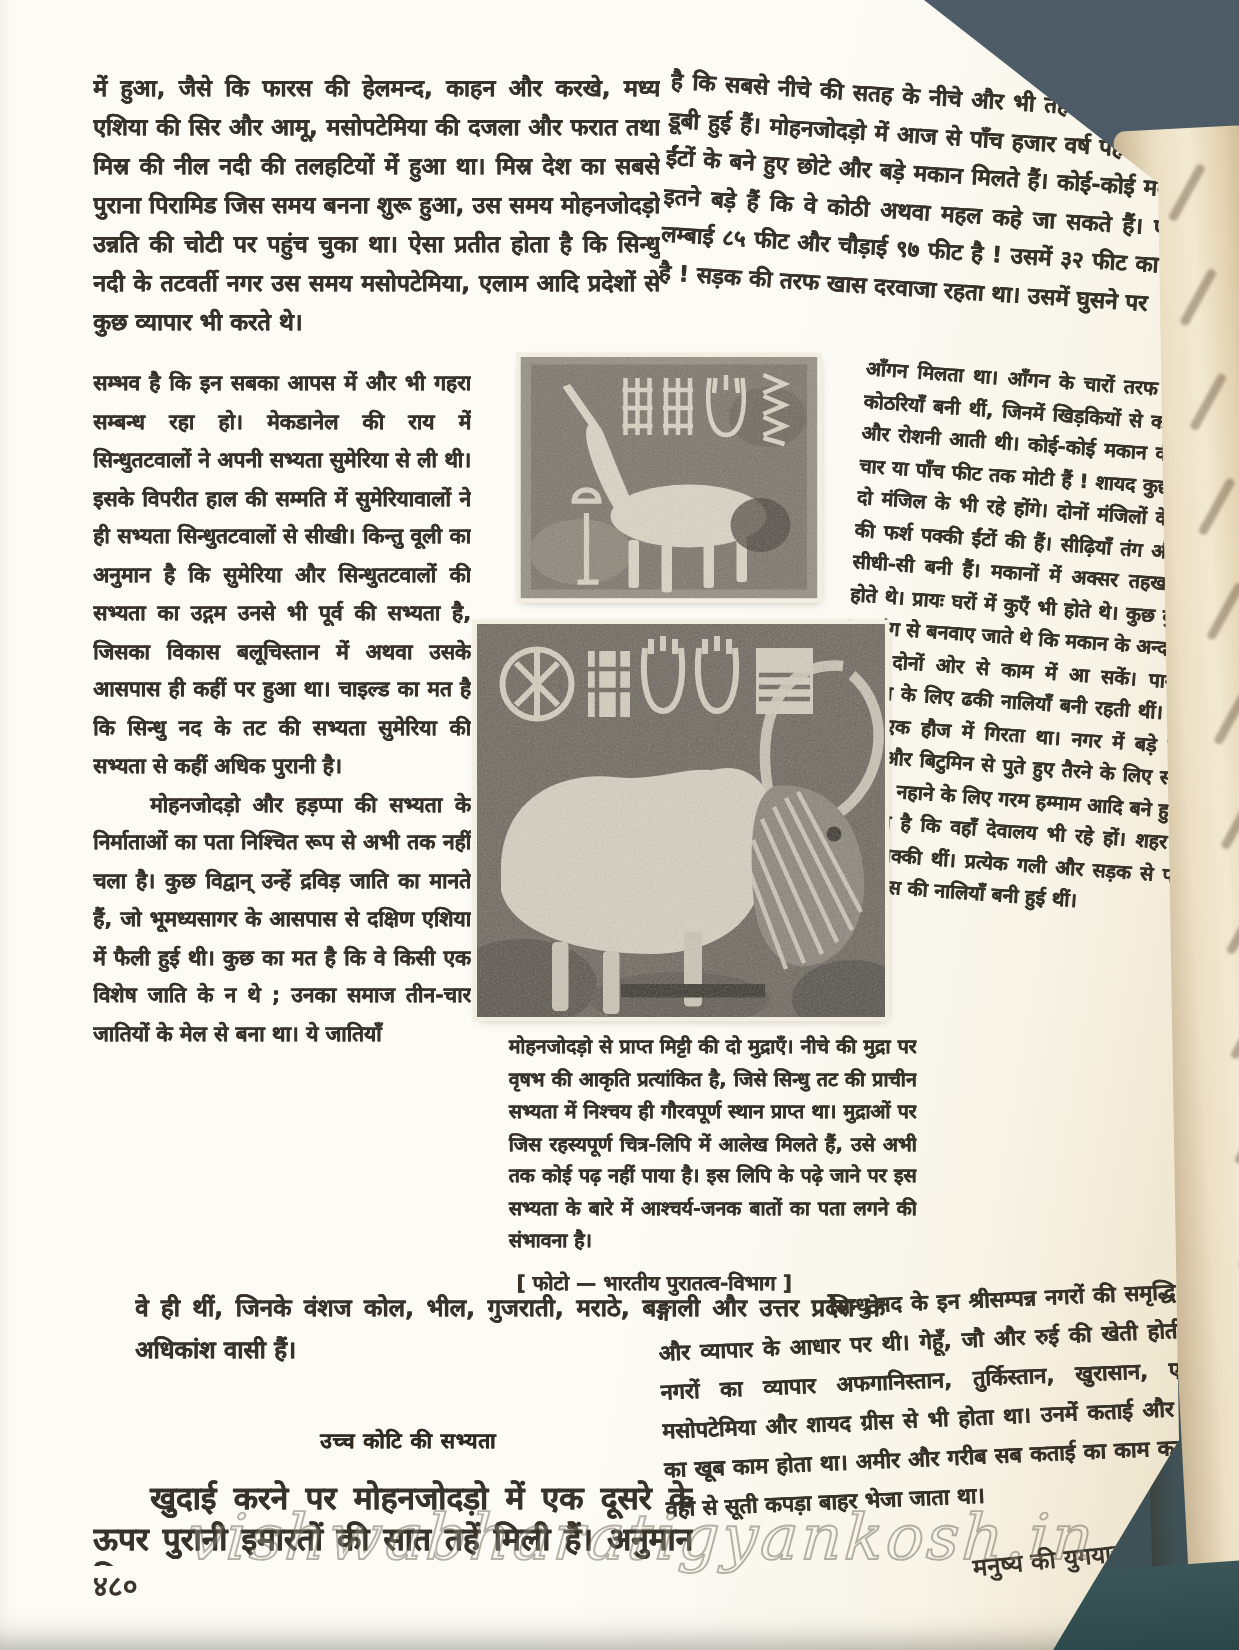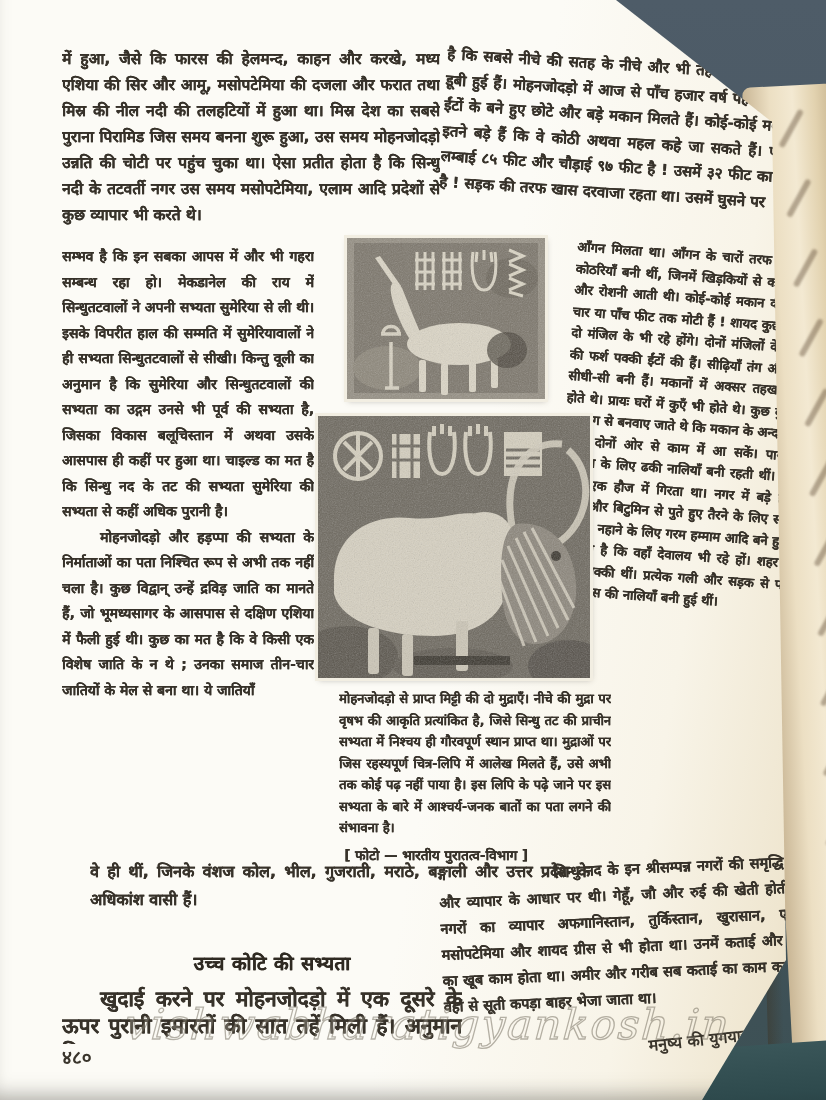--- a/index.html
+++ b/index.html
@@ -89,21 +89,21 @@
 
     <div class="txt" style="left:62px;top:46px;width:378px;height:198px;font-size:15.5px;line-height:26px;">में हुआ, जैसे कि फारस की हेलमन्द, काहन और करखे, मध्य एशिया की सिर और आमू, मसोपटेमिया की दजला और फरात तथा मिस्र की नील नदी की तलहटियों में हुआ था। मिस्र देश का सबसे पुराना पिरामिड जिस समय बनना शुरू हुआ, उस समय मोहनजोदड़ो उन्नति की चोटी पर पहुंच चुका था। ऐसा प्रतीत होता है कि सिन्धु नदी के तटवर्ती नगर उस समय मसोपटेमिया, एलाम आदि प्रदेशों से कुछ व्यापार भी करते थे।</div>
 
     <div class="txt" style="left:62px;top:244px;width:252px;height:612px;font-size:14px;line-height:25.5px;">
       <span>सम्भव है कि इन सबका आपस में और भी गहरा सम्बन्ध रहा हो। मेकडानेल की राय में सिन्धुतटवालों ने अपनी सभ्यता सुमेरिया से ली थी। इसके विपरीत हाल की सम्मति में सुमेरियावालों ने ही सभ्यता सिन्धुतटवालों से सीखी। किन्तु वूली का अनुमान है कि सुमेरिया और सिन्धुतटवालों की सभ्यता का उद्गम उनसे भी पूर्व की सभ्यता है, जिसका विकास बलूचिस्तान में अथवा उसके आसपास ही कहीं पर हुआ था। चाइल्ड का मत है कि सिन्धु नद के तट की सभ्यता सुमेरिया की सभ्यता से कहीं अधिक पुरानी है।</span>
       <span style="display:block;text-indent:38px;">मोहनजोदड़ो और हड़प्पा की सभ्यता के निर्माताओं का पता निश्चित रूप से अभी तक नहीं चला है। कुछ विद्वान् उन्हें द्रविड़ जाति का मानते हैं, जो भूमध्यसागर के आसपास से दक्षिण एशिया में फैली हुई थी। कुछ का मत है कि वे किसी एक विशेष जाति के न थे ; उनका समाज तीन-चार जातियों के मेल से बना था। ये जातियाँ</span>
     </div>
 
     <div class="txt" style="left:62px;top:858px;width:500px;height:62px;font-size:16px;line-height:28px;margin-left:28px;">वे ही थीं, जिनके वंशज कोल, भील, गुजराती, मराठे, बङ्गाली और उत्तर प्रदेश के अधिकांश वासी हैं।</div>
 
-    <div class="heading" style="left:92px;top:950px;width:360px;font-size:19px;">उच्च कोटि की सभ्यता</div>
+    <div class="heading" style="left:92px;top:950px;width:360px;font-size:14px;">उच्च कोटि की सभ्यता</div>
 
     <div class="txt indent1" style="left:62px;top:986px;width:400px;height:58px;font-size:21px;line-height:27px;">खुदाई करने पर मोहनजोदड़ो में एक दूसरे के ऊपर पुरानी इमारतों की सात तहें मिली हैं। अनुमान किया जाता</div>
 
     <div class="txt" style="left:448px;top:42px;width:370px;height:192px;font-size:15px;line-height:25.5px;transform:rotate(3.6deg);transform-origin:left top;">है कि सबसे नीचे की सतह के नीचे और भी तहें होंगी, जो पानी में डूबी हुई हैं। मोहनजोदड़ो में आज से पाँच हजार वर्ष पहले के पक्की ईंटों के बने हुए छोटे और बड़े मकान मिलते हैं। कोई-कोई मकान तो इतने बड़े हैं कि वे कोठी अथवा महल कहे जा सकते हैं। एक की लम्बाई ८५ फीट और चौड़ाई ९७ फीट है ! उसमें ३२ फीट का आँगन है ! सड़क की तरफ खास दरवाजा रहता था। उसमें घुसने पर</div>
 
     <div class="txt" style="left:578px;top:236px;width:242px;height:618px;font-size:13px;line-height:21.5px;transform:rotate(4deg);transform-origin:left top;">आँगन मिलता था। आँगन के चारों तरफ कमरे या कोठरियाँ बनी थीं, जिनमें खिड़कियों से काफी हवा और रोशनी आती थी। कोई-कोई मकान की दीवारें चार या पाँच फीट तक मोटी हैं ! शायद कुछ मकान दो मंजिल के भी रहे होंगे। दोनों मंजिलों के कमरों की फर्श पक्की ईंटों की हैं। सीढ़ियाँ तंग और कुछ सीधी-सी बनी हैं। मकानों में अक्सर तहखाने बने होते थे। प्रायः घरों में कुएँ भी होते थे। कुछ कुएँ तो इस ढंग से बनवाए जाते थे कि मकान के अन्दर और बाहर दोनों ओर से काम में आ सकें। पानी के निकास के लिए ढकी नालियाँ बनी रहती थीं। उनसे पानी एक हौज में गिरता था। नगर में बड़े हॉल, पक्के और बिटुमिन से पुते हुए तैरने के लिए सङ्गीन तालाब, नहाने के लिए गरम हम्माम आदि बने हुए थे ! संभव है कि वहाँ देवालय भी रहे हों। शहर की सड़कें पक्की थीं। प्रत्येक गली और सड़क से पानी के निकास की नालियाँ बनी हुई थीं।</div>
 
     <div class="txt" style="left:445px;top:864px;width:375px;height:172px;font-size:14.5px;line-height:26px;text-indent:115px;transform:rotate(-2.5deg);transform-origin:left bottom;">सिन्धु नद के इन श्रीसम्पन्न नगरों की समृद्धि कृषि और व्यापार के आधार पर थी। गेहूँ, जौ और रुई की खेती होती थी। नगरों का व्यापार अफगानिस्तान, तुर्किस्तान, खुरासान, एलाम, मसोपटेमिया और शायद ग्रीस से भी होता था। उनमें कताई और बुनाई का खूब काम होता था। अमीर और गरीब सब कताई का काम करते थे। वहां से सूती कपड़ा बाहर भेजा जाता था।</div>
 
     <div class="figure" style="left:347px;top:238px;width:198px;height:161px;">

